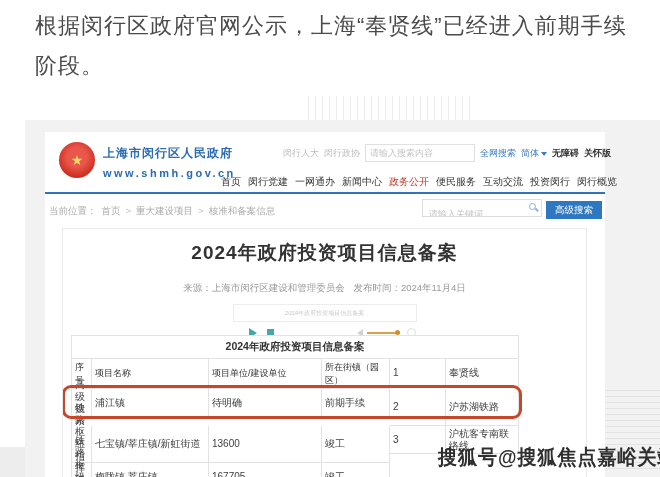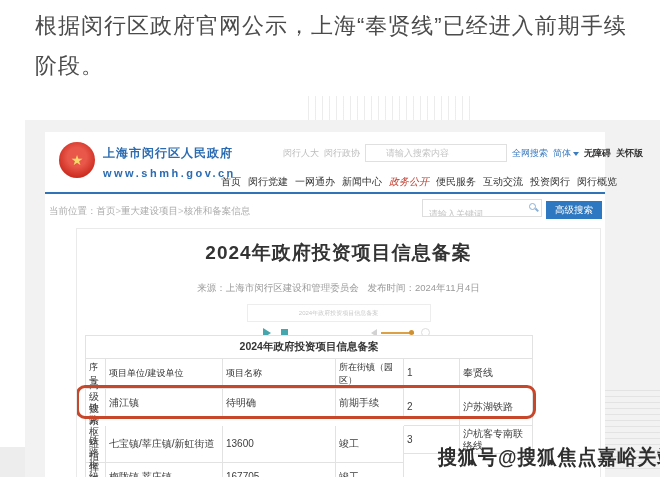--- a/index.html
+++ b/index.html
@@ -19,42 +19,42 @@
 
   .emblem { position:absolute; left:14px; top:10px; width:36px; height:36px; border-radius:50%;
             background:radial-gradient(circle at 50% 42%, #e8574a 0 35%, #cf2f23 70%, #b3241a 100%);
             display:flex; align-items:center; justify-content:center; color:#f7d96a; font-size:14px; }
   .gov-name { position:absolute; left:58px; top:13px; font-size:12px; font-weight:bold; color:#2a6bb2; letter-spacing:1px; white-space:nowrap; }
   .gov-url  { position:absolute; left:58px; top:35px; font-size:11px; font-weight:bold; color:#2a6bb2; letter-spacing:2.5px; }
 
   .topbar { position:absolute; left:238px; top:12px; display:flex; align-items:center; gap:5px;
             font-size:9px; color:#444; white-space:nowrap; }
   .topbar .faint { color:#bcbcbc; }
-  .topbar input { width:100px; height:16px; border:1px solid #e0e0e0; font-size:9px; padding:0 20px; color:#333; }
+  .topbar input { width:100px; height:16px; border:1px solid #e0e0e0; font-size:9px; padding:0 4px; color:#333; }
   .topbar input::placeholder { color:#c4c4c4; }
   .link-blue { color:#3a7cc2; }
   .caret { display:inline-block; width:0; height:0; border-left:3px solid transparent;
            border-right:3px solid transparent; border-top:4px solid #3a7cc2; margin-left:2px; }
   .bold-dark { color:#333; font-weight:bold; }
 
   .mainnav { position:absolute; left:176px; top:43px; display:flex; gap:7px; font-size:10px; color:#333; white-space:nowrap; }
-  .mainnav .active { color:#c23a2b;font-style:italic; }
+  .mainnav .active { color:#c23a2b; }
   .rule { position:absolute; left:0; top:60px; width:560px; height:2px; background:#3173b7; }
 
-  .bc { position:absolute; left:4px; top:73px; display:flex; font-size:9.5px; color:#ababab; white-space:nowrap; }
+  .bc { position:absolute; left:4px; top:73px; display:flex; gap:5px; font-size:9.5px; color:#ababab; white-space:nowrap; }
   .bc .sep { color:#c6c6c6; }
   .bc-search { position:absolute; right:3px; top:68px; display:flex; align-items:center; height:20px; }
   .bc-input-wrap { position:relative; }
   .bc-search input { width:120px; height:18px; border:1px solid #ddd; font-size:9px; padding:12px 18px 0 6px; color:#333; box-sizing:border-box; }
   .bc-search input::placeholder { color:#c4c4c4; }
   .mag { position:absolute; right:6px; top:4px; width:7px; height:7px; border:1.5px solid #8ab0d6; border-radius:50%; box-sizing:border-box; }
   .mag::after { content:""; position:absolute; left:5px; top:5px; width:4px; height:1.5px; background:#8ab0d6; transform:rotate(45deg); }
   .adv-btn { height:18px; background:#2d78c0; color:#fff; font-size:9.5px; border:none; padding:0 9px; margin-left:4px; cursor:pointer; }
 
-  .card { position:absolute; left:31px; top:96px; width:523px; height:249px; background:#fff;
+  .card { position:absolute; left:17px; top:96px; width:523px; height:249px; background:#fff;
           border:1px solid #eaeaea; border-bottom:none; overflow:hidden; }
   .doc-title { text-align:center; margin-top:11px; font-size:19px; font-weight:bold; color:#333; letter-spacing:1px; }
   .doc-meta  { text-align:center; margin-top:16px; font-size:9.5px; color:#9a9a9a; }
   .doc-meta span { margin:0 3px; }
 
   .audio { width:184px; margin:9px auto 0; position:relative; }
   .audio-box { height:16px; border:1px solid #ededed; display:flex; align-items:center; justify-content:center; }
   .audio-title { font-size:6px; color:#c9c9c9; filter:blur(.4px); }
   .audio-ctl { position:relative; height:18px; margin-top:2px; }
   .play  { position:absolute; left:16px; top:4px; width:0; height:0; border-top:5px solid transparent;
@@ -161,22 +161,22 @@
           <span class="vol-line"></span>
           <span class="vol-dot"></span>
           <span class="spk2"></span>
         </div>
       </div>
 
       <div class="ptable">
         <div class="t-caption">2024年政府投资项目信息备案</div>
 
         <div class="th">序号</div>
+        <div class="th">项目名称</div>
         <div class="th">项目单位/建设单位</div>
-        <div class="th">项目名称</div>
         <div class="th">所在街镇（园区）</div>
 
         <div class="trow r1">
           <div class="td">1</div>
           <div class="td">奉贤线</div>
           <div class="td">高级搜索</div>
           <div class="td">浦江镇</div>
           <div class="td">待明确</div>
           <div class="td">前期手续</div>
         </div>

